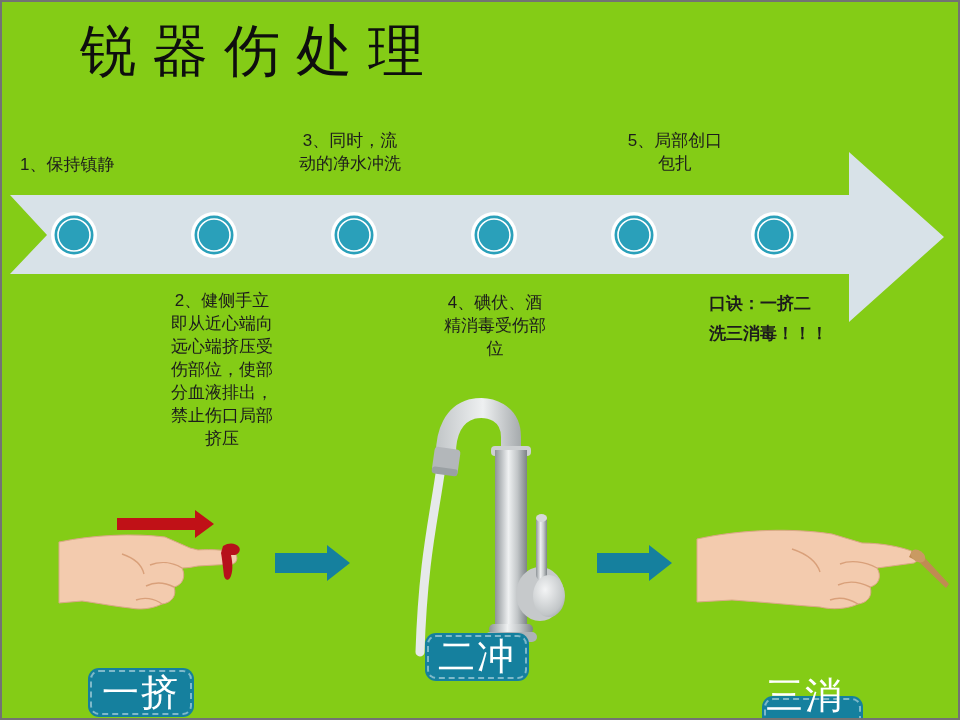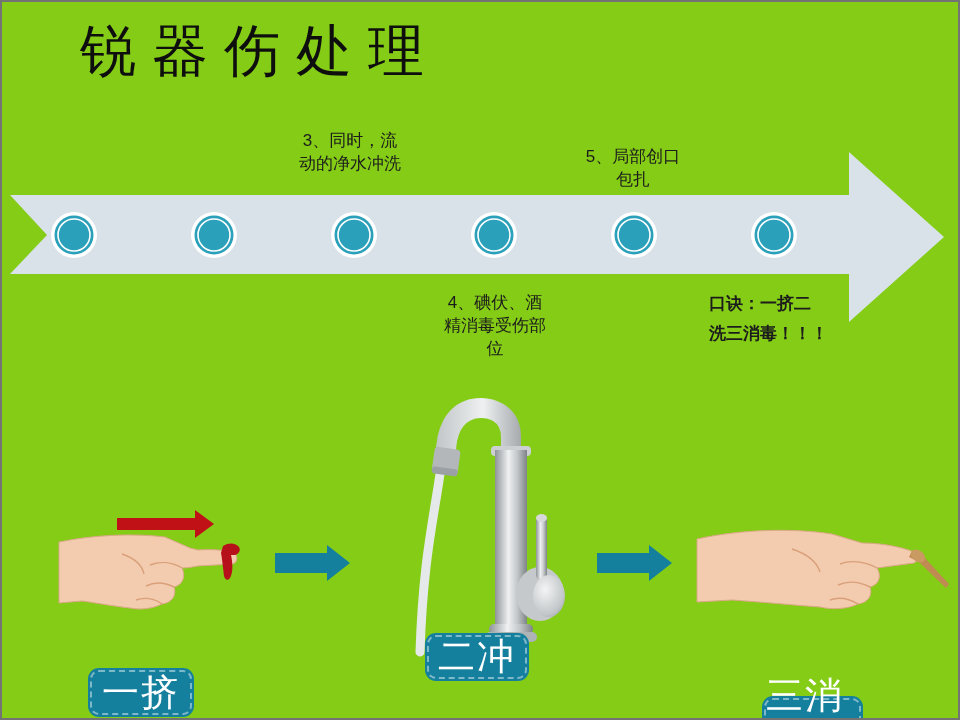--- a/index.html
+++ b/index.html
@@ -138,25 +138,33 @@
       <path fill="#f3cbae" stroke="#dba887" stroke-width="1" d="M695,537 C740,527 792,526 830,532 L860,541
            C880,541 900,545 912,550 C917,552 917,559 912,561 L875,566
            C880,574 877,583 868,585 C871,593 866,601 856,602
            C846,607 830,608 818,605 C790,603 760,600 730,598 L695,600 Z"></path>
       <path fill="none" stroke="#d9a07a" stroke-width="1.4" d="M875,566 C862,559 848,558 838,562 M868,585 C856,579 845,579 836,583 M856,602 C846,596 836,595 828,598 M790,547 C805,552 815,560 818,570"></path>
       <polygon fill="#c08b52" points="910,549 922,555 947,582 944,586 917,560 907,555"></polygon>
       <ellipse cx="916" cy="554" rx="8" ry="5.5" fill="#c99a62" transform="rotate(35 916 554)"></ellipse>
     </g>
   </svg>
 
+  <div class="step" style="left:18px;top:151px;width:140px;">1、保持镇静</div>
   <div class="step center" style="left:277px;top:127px;width:142px;">3、同时，流
 动的净水冲洗</div>
-  <div class="step center" style="left:560px;top:127px;width:142px;margin-top:16px;">5、局部创口
+  <div class="step center" style="left:602px;top:127px;width:142px;">5、局部创口
 包扎</div>
 
+  <div class="step center" style="left:144px;top:287px;width:152px;">2、健侧手立
+即从近心端向
+远心端挤压受
+伤部位，使部
+分血液排出，
+禁止伤口局部
+挤压</div>
   <div class="step center" style="left:417px;top:289px;width:152px;">4、碘伏、酒
 精消毒受伤部
 位</div>
   <div class="step motto" style="left:707px;top:287px;width:170px;">口诀：一挤二
 洗三消毒！！！</div>
 
   <div class="chip chip1">
     <span>一挤</span>
   </div>
   <div class="chip chip2">

